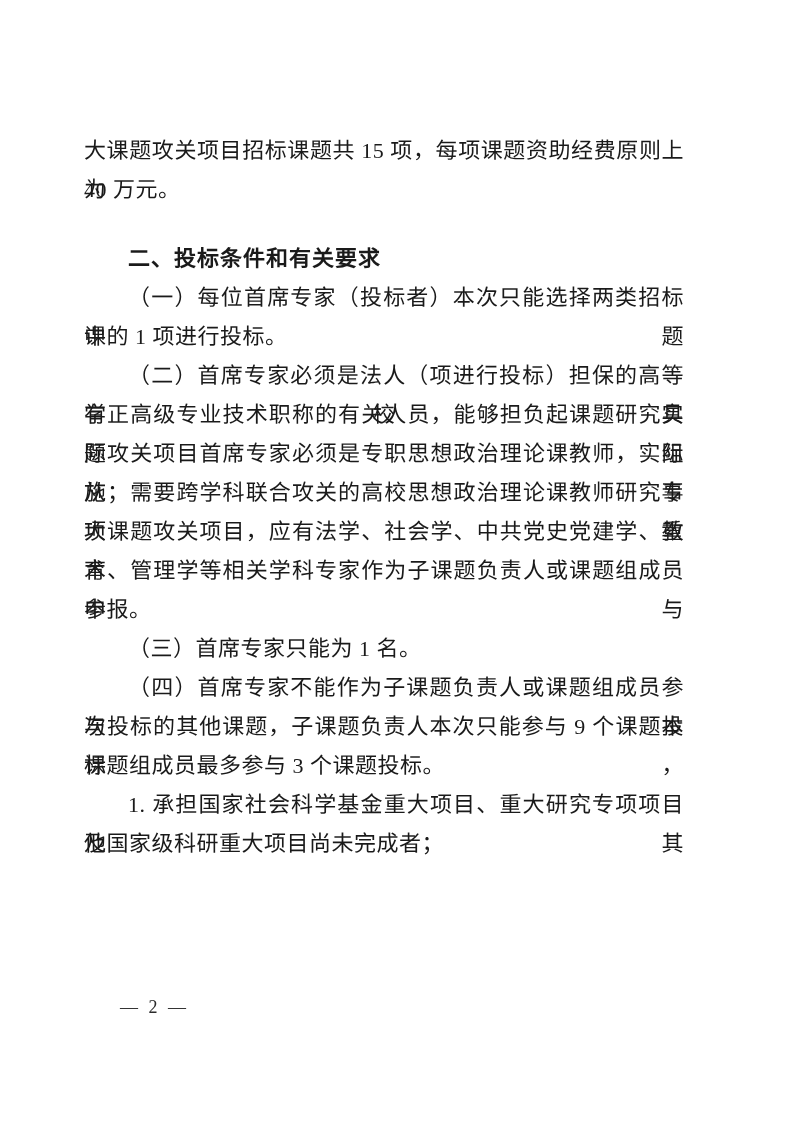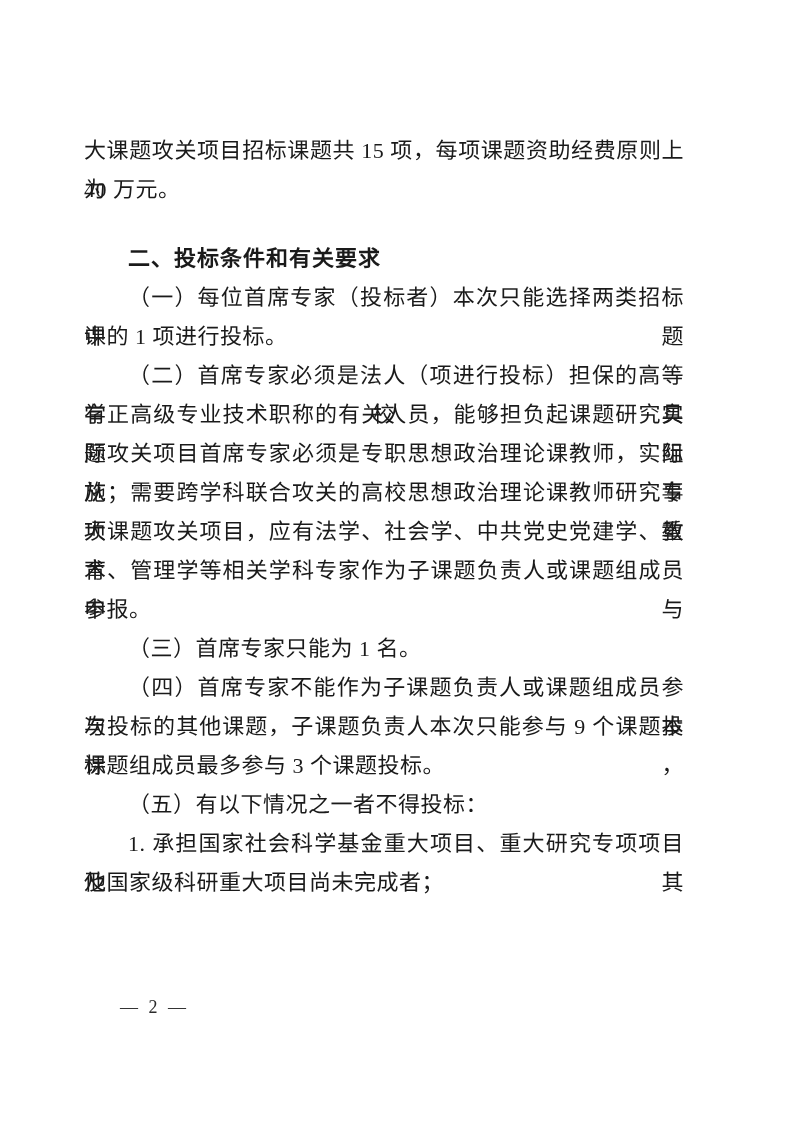--- a/index.html
+++ b/index.html
@@ -70,19 +70,18 @@
     <div class="line j">有正高级专业技术职称的有关人员，能够担负起课题研究实际组</div>
     <div class="line j">题攻关项目首席专家必须是专职思想政治理论课教师，实际从事</div>
     <div class="line j">施；需要跨学科联合攻关的高校思想政治理论课教师研究专项重</div>
     <div class="line j">大课题攻关项目，应有法学、社会学、中共党史党建学、教育</div>
     <div class="line j">术、管理学等相关学科专家作为子课题负责人或课题组成员参与</div>
     <div class="line">申报。</div>
     <div class="line indent">（三）首席专家只能为 1 名。</div>
     <div class="line indent j">（四）首席专家不能作为子课题负责人或课题组成员参与本</div>
     <div class="line j">次投标的其他课题，子课题负责人本次只能参与 9 个课题投标，</div>
     <div class="line">课题组成员最多参与 3 个课题投标。</div>
-    <div class="line indent">（五）有以下情况之一者不得投标：</div>
     <div class="line indent j">1. 承担国家社会科学基金重大项目、重大研究专项项目及其</div>
     <div class="line">他国家级科研重大项目尚未完成者；</div>
   </div>
 
   <div class="footer">— 2 —</div>
 </div>
 
 </body></html>

